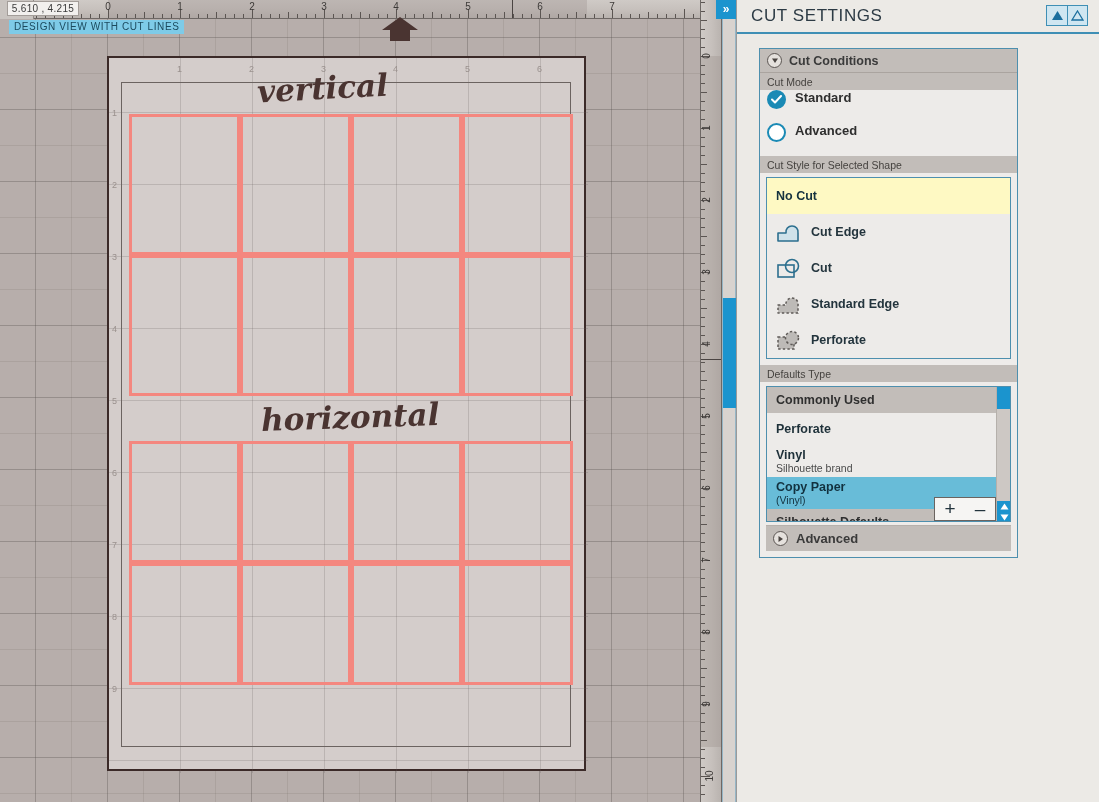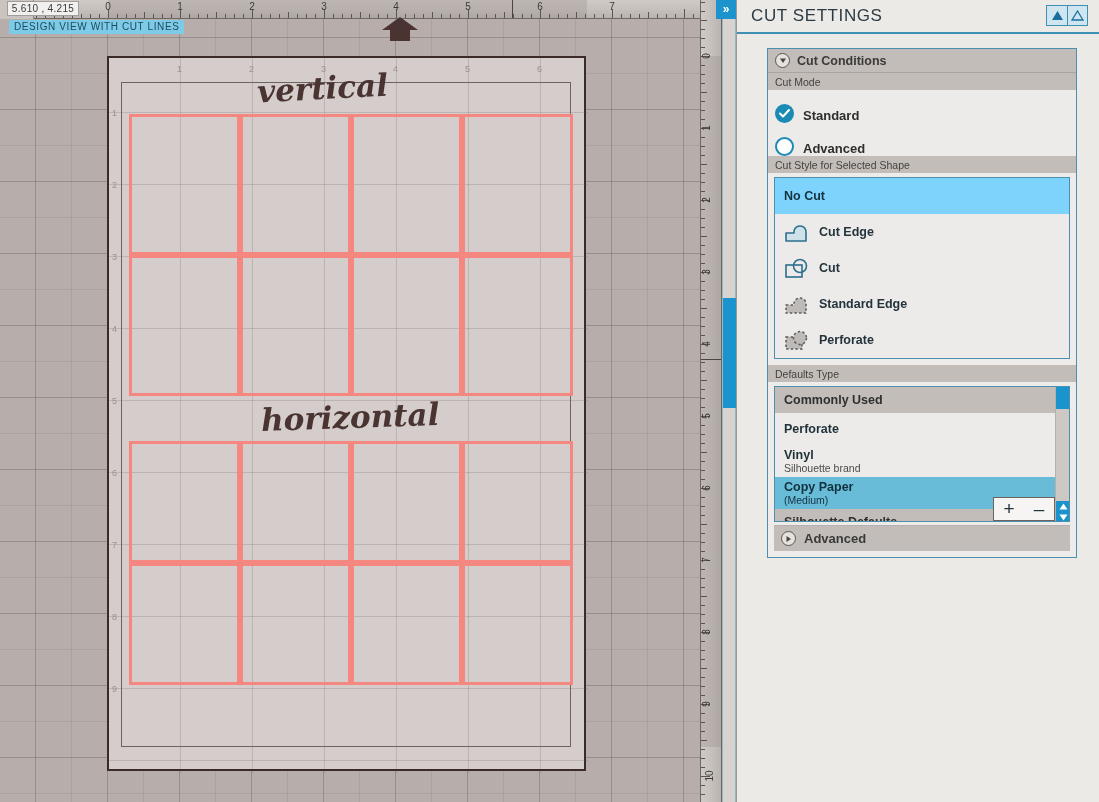--- a/index.html
+++ b/index.html
@@ -174,44 +174,43 @@
   .tri-btn {
     width: 20px; height: 19px;
     background: #cfe6f1;
     display: flex; align-items: center; justify-content: center;
     cursor: pointer;
   }
   .tri-btn + .tri-btn { border-left: 1px solid #3f8fb5; }
 
   #cut-conditions-box {
     position: absolute; left: 22px; top: 48px;
-    width: 310px;
+    width: 259px;
     border: 1px solid #4d8fae;
     background: #eeecea;
-    margin-left: 8px;
   }
   .section-header {
     height: 24px; background: #c2bdb9;
     display: flex; align-items: center; gap: 7px;
     padding-left: 7px;
     border-bottom: 1px solid #aaa49f;
   }
   .section-header .lbl { font-size: 12.5px; color: #3a3a3a; font-weight: bold; }
   .disclosure {
     width: 15px; height: 15px; border-radius: 50%;
     border: 1.6px solid #5a5451; background: #e5e1dd;
     display: flex; align-items: center; justify-content: center;
   }
   .sub-header {
     height: 17px; background: #c2bdb9;
     font-size: 10.5px; color: #45423f;
     display: flex; align-items: center; padding-left: 7px;
   }
   .radio-row {
-    height: 33px; display: flex; align-items: flex-end; gap: 9px;
+    height: 33px; display: flex; align-items: flex-start; gap: 9px;
     padding-left: 7px; background: #edebe9; cursor: pointer;
   }
   .radio {
     width: 19px; height: 19px; border-radius: 50%;
     border: 2px solid #1b8ab5; background: #fff;
     display: flex; align-items: center; justify-content: center;
     flex: 0 0 auto;
   }
   .radio.on { background: #1b8ab5; border-color: #1b8ab5; }
   .radio-row .lbl { font-size: 13px; color: #2e2e2e; font-weight: bold; }
@@ -643,21 +642,21 @@
       </div>
 
       <div class="radio-row">
         <span class="radio"></span>
         <span class="lbl">Advanced</span>
       </div>
 
       <div class="sub-header">Cut Style for Selected Shape</div>
 
       <div id="cutstyle-list">
-          <div class="cs-item sel" style="background: #7dd3fc; text-align: center;">
+          <div class="cs-item sel" style="background: #fef9c3; text-align: center;">
             <span class="lbl">No Cut</span>
           </div>
           <div class="cs-item">
             <span class="cs-icon"><svg width="26" height="22" viewBox="0 0 26 22">
                 <path d="M2 12 h8 a6 6 0 0 1 6 -7 a6 6 0 0 1 6 7 v8 h-20 z" fill="#cfe2ea" stroke="#2c6f8e" stroke-width="1.6" stroke-linejoin="round"></path>
               </svg></span>
             <span class="lbl">Cut Edge</span>
           </div>
           <div class="cs-item">
             <span class="cs-icon"><svg width="26" height="22" viewBox="0 0 26 22">
@@ -688,21 +687,21 @@
             <div class="mat-group">Commonly Used</div>
             <div class="mat-item">
               <div class="n">Perforate</div>
             </div>
             <div class="mat-item">
               <div class="n">Vinyl</div>
               <div class="s">Silhouette brand</div>
             </div>
             <div class="mat-item sel" style="background: rgb(104, 188, 216);">
               <div class="n">Copy Paper</div>
-              <div class="s">(Medium)</div>
+              <div class="s">(Vinyl)</div>
             </div>
             <div class="mat-group">Silhouette Defaults</div>
           </div>
         <div id="mat-scrollbar">
           <div id="mat-scroll-thumb"></div>
           <div id="mat-scroll-track"></div>
           <div class="sb-arrow" style="top:114px;">
             <svg width="9" height="7" viewBox="0 0 9 7">
                 <path d="M4.5 0.5 L8.5 6.5 L0.5 6.5 Z" fill="#fff"></path>
               </svg>

